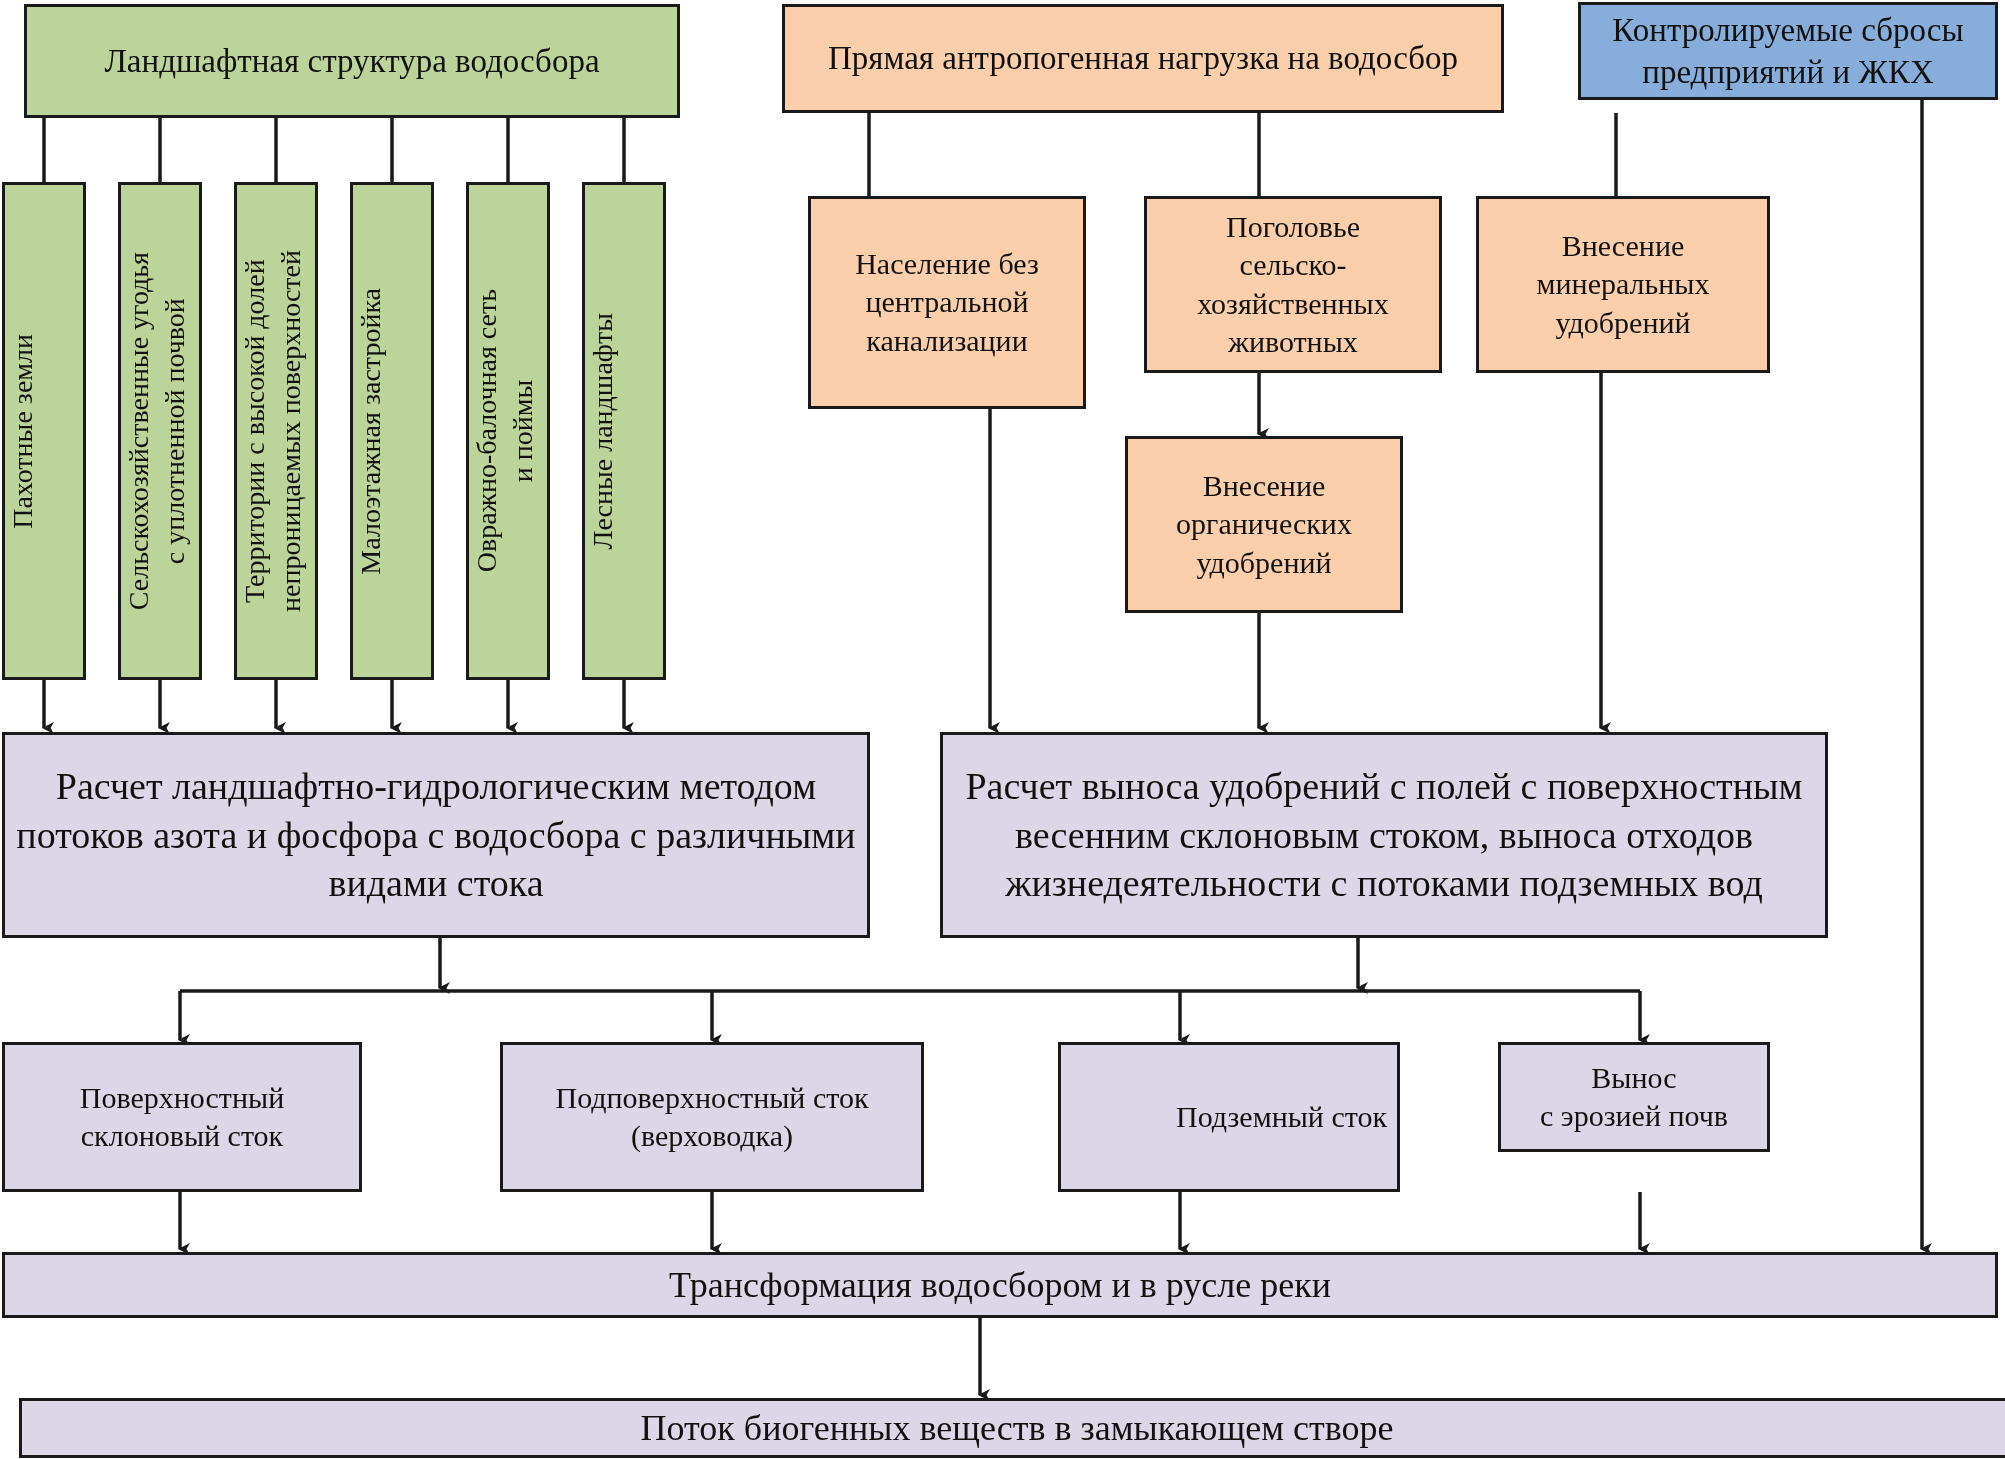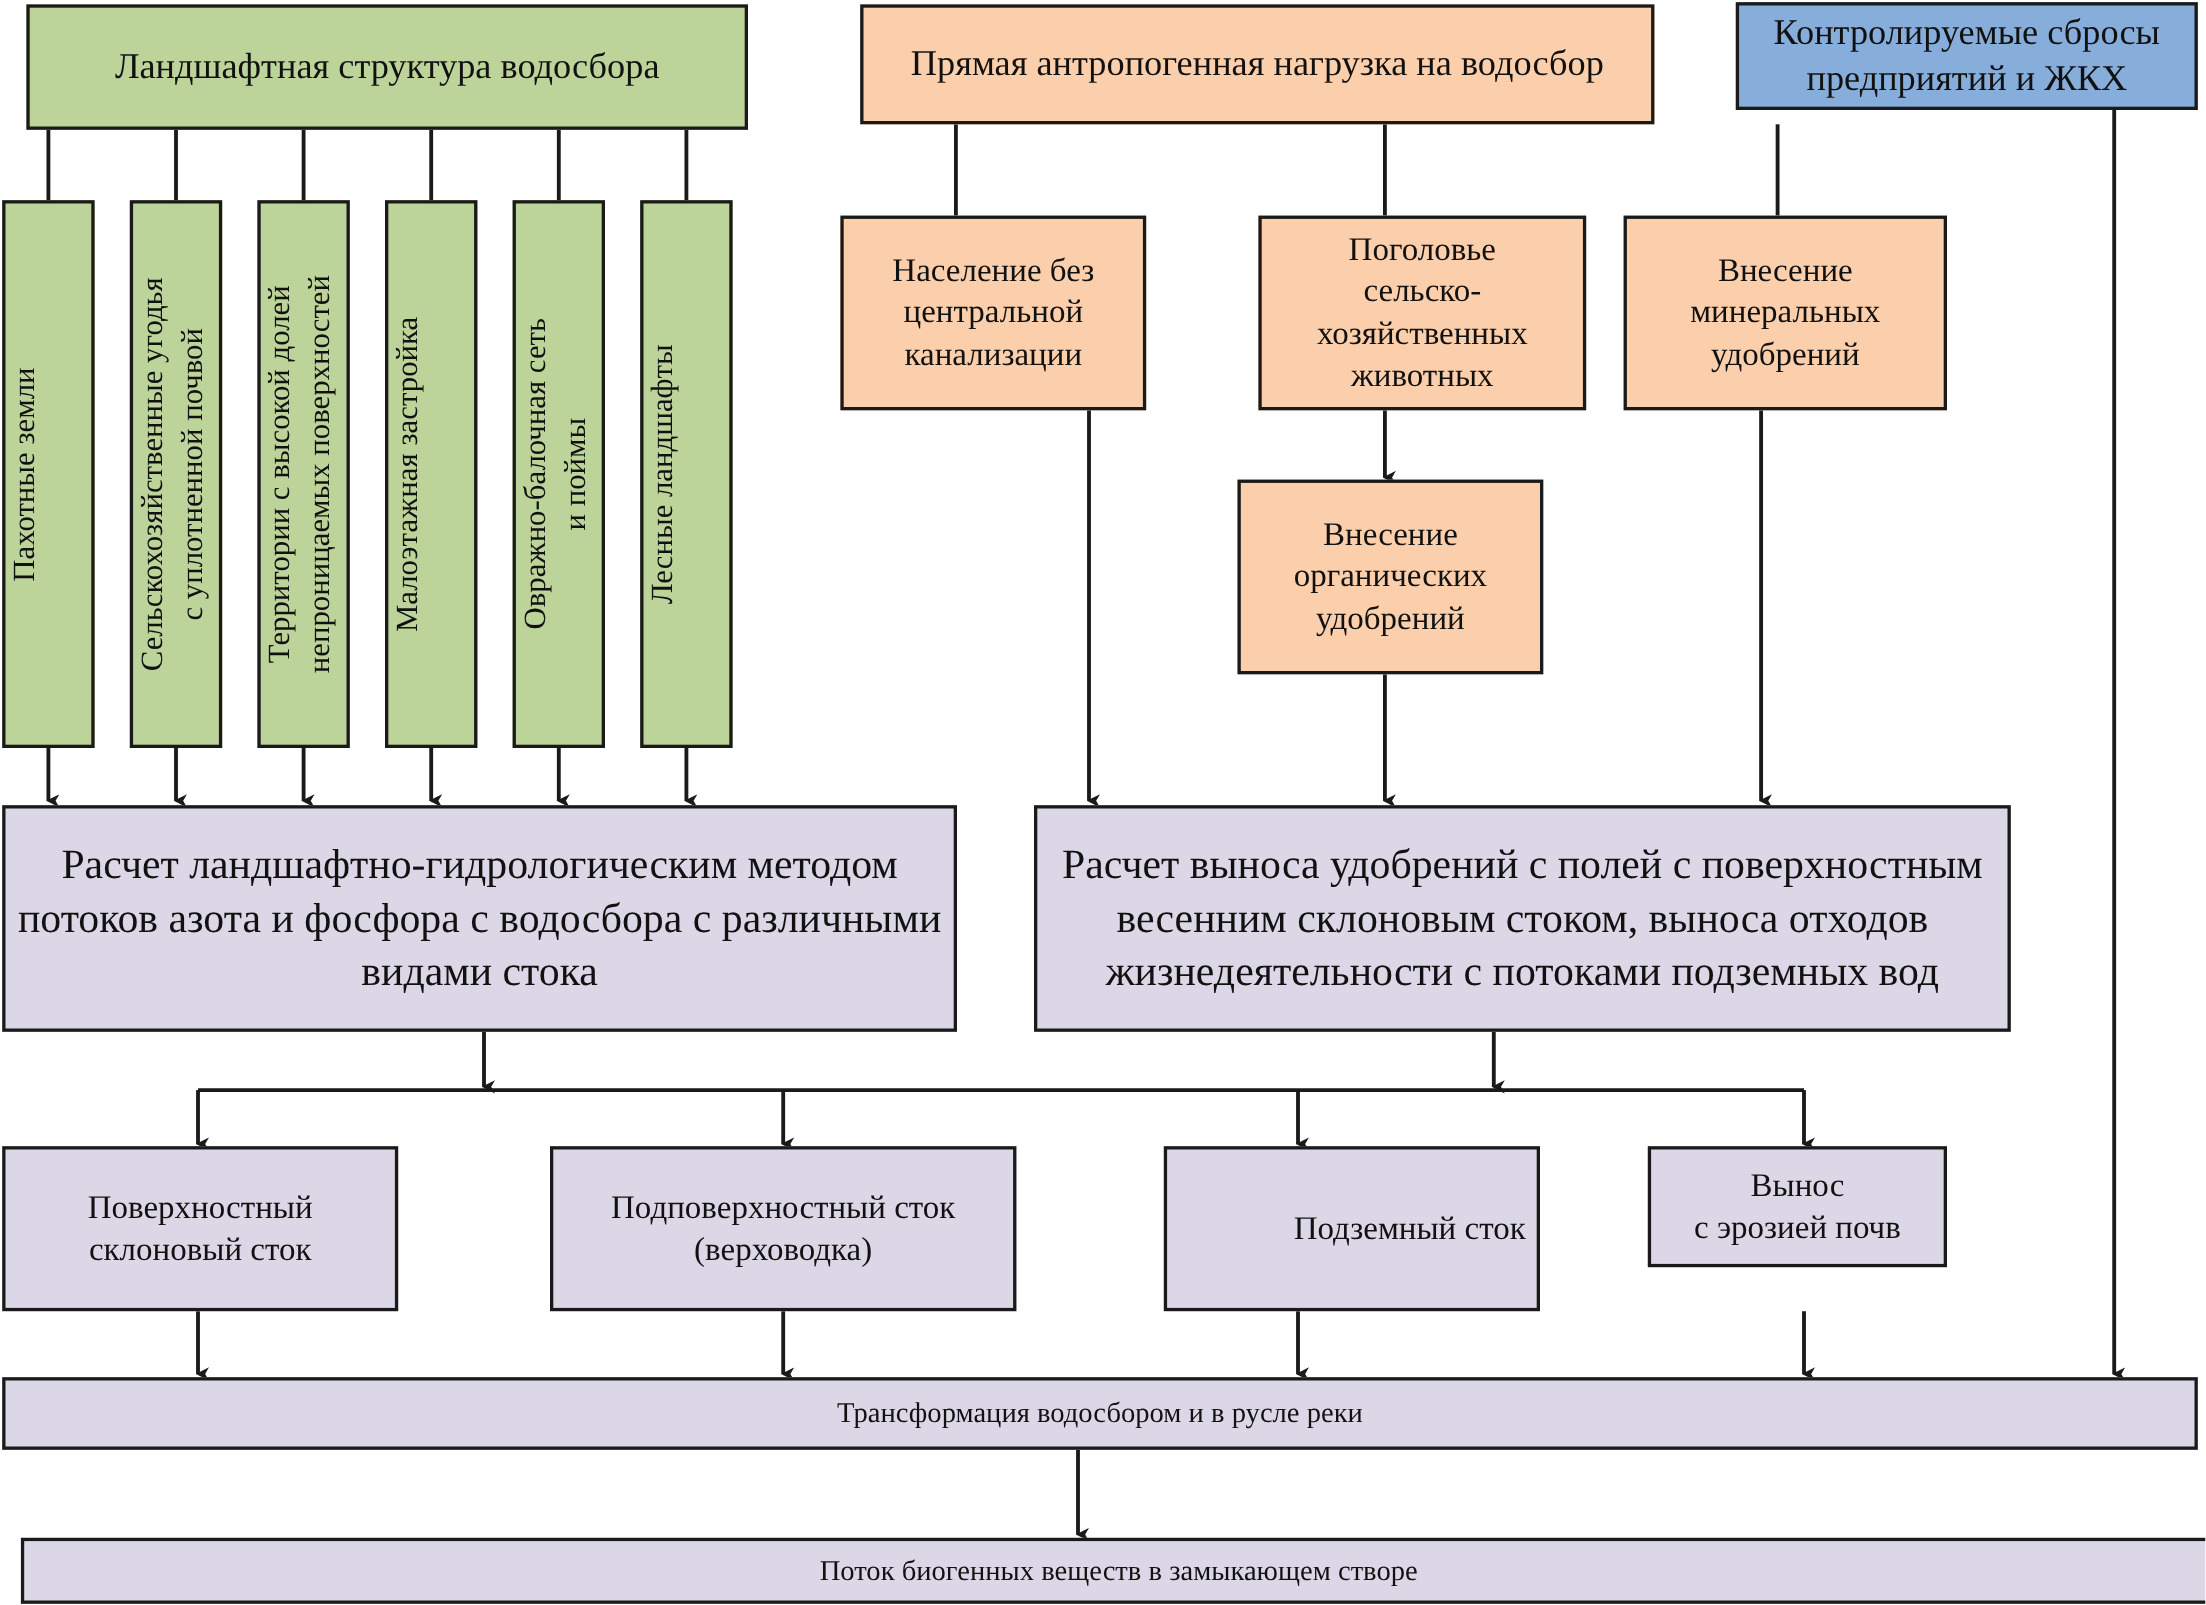--- a/index.html
+++ b/index.html
@@ -55,21 +55,21 @@
     white-space: pre-line;
     padding: 10px 0;
     line-height: 1.3;
     text-align: center;
   }
   .fs-head   { font-size: 33px; }
   .fs-sub    { font-size: 30px; }
   .fs-vert   { font-size: 28px; }
   .fs-calc   { font-size: 38px; }
   .fs-flow   { font-size: 30px; }
-  .fs-bar    { font-size: 26px; }
+  .fs-bar    { font-size: 36px; }
 </style>
 </head>
 <body>
 
 <div id="stage">
 
   <svg id="wires" viewBox="0 0 2005 1459" width="2005" height="1459" xmlns="http://www.w3.org/2000/svg">
     <defs>
       <marker id="ah" markerWidth="13" markerHeight="13" refX="6" refY="10" orient="auto" markerUnits="userSpaceOnUse">
         <path d="M0,0 L6,12 L12,0 L6,3.5 Z" fill="#1a1a1a"></path>
@@ -156,21 +156,21 @@
 
   <div class="node green vert fs-vert" style="left:466px; top:182px; width:84px; height:498px;">
     <span class="txt">Овражно-балочная сеть
 и поймы</span>
   </div>
 
   <div class="node green vert fs-vert" style="left:582px; top:182px; width:84px; height:498px;">
     <span class="txt">Лесные ландшафты</span>
   </div>
 
-  <div class="node orange fs-sub" style="left:764px; top:196px; width:278px; height:177px;justify-content:flex-end;">
+  <div class="node orange fs-sub" style="left:808px; top:196px; width:278px; height:213px;justify-content:flex-end;">
     <span class="txt">Население без
 центральной
 канализации</span>
   </div>
 
   <div class="node orange fs-sub" style="left:1110px; top:196px; width:298px; height:177px;margin-left:34px;">
     <span class="txt">Поголовье
 сельско-
 хозяйственных
 животных</span>

